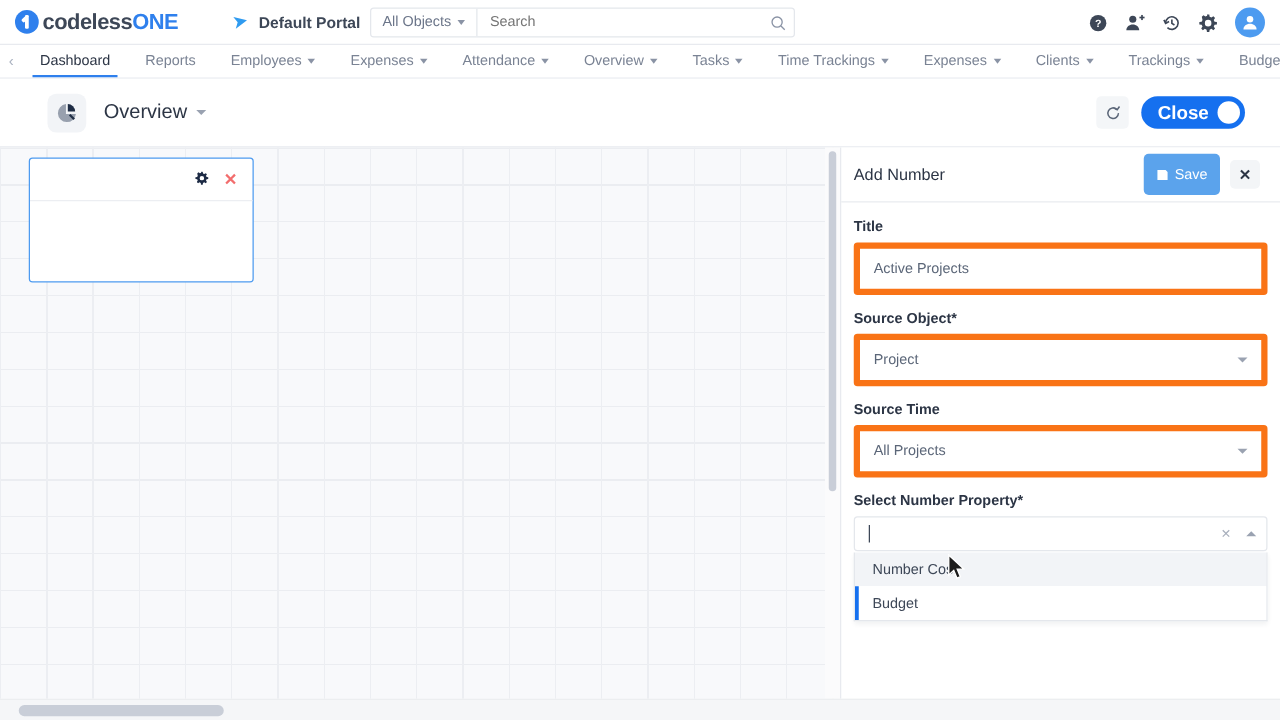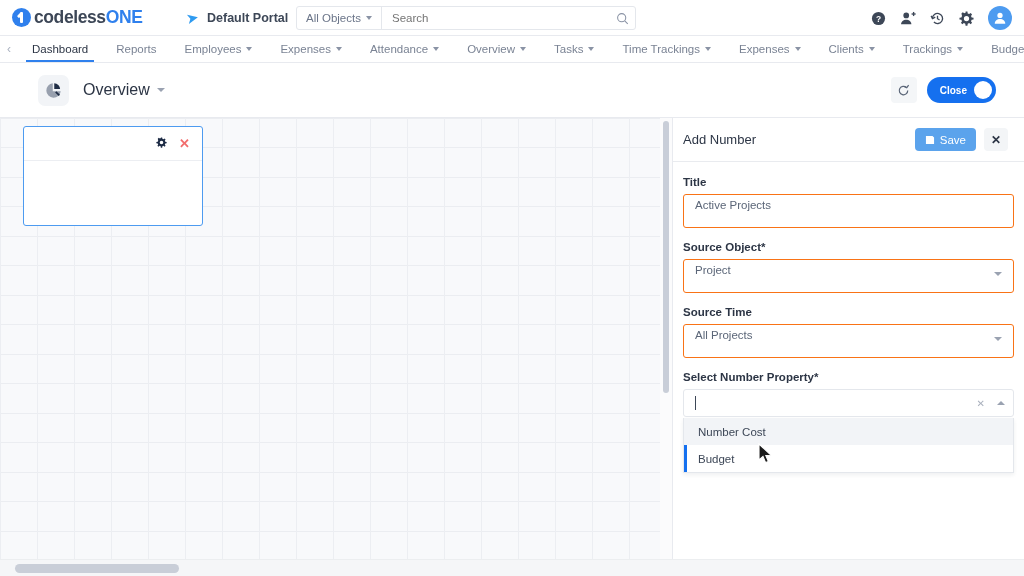--- a/index.html
+++ b/index.html
@@ -125,21 +125,21 @@
   .refresh-btn {
     width: 26px; height: 26px; border-radius: 4px; background: #f4f6f8;
     display: flex; align-items: center; justify-content: center;
     color: #5b6678; font-size: 13px;
   }
   .close-toggle {
     display: flex; align-items: center; gap: 7px;
     background: #1570ef; border-radius: 14px;
     height: 26px; padding: 0 4px 0 13px; min-width: 62px;
   }
-  .close-toggle-label { color: #fff; font-size: 10px; font-weight: 700; }
+  .close-toggle-label { color: #fff; font-size: 15px; font-weight: 700; }
   .close-knob { width: 18px; height: 18px; border-radius: 50%; background: #fff; }
 
   
   .canvas {
     position: absolute; top: 118px; left: 0; width: 672px; height: 441px;
     background:
       repeating-linear-gradient(to right, #eceef2 0 1px, transparent 1px 37px),
       repeating-linear-gradient(to bottom, #ebedf1 0 1px, transparent 1px 29.5px),
       #f8f9fb;
     overflow: hidden;
@@ -182,38 +182,38 @@
     background: #fff; border-left: 1px solid #e8eaef;
   }
   .panel-head {
     height: 44px; display: flex; align-items: center;
     padding: 0 16px 0 10px; border-bottom: 1px solid #e9ebef;
   }
   .panel-title { font-size: 13px; color: #2c3545; }
   .panel-actions { margin-left: auto; display: flex; align-items: center; gap: 8px; }
   .save-btn {
     background: #5ba3ec; color: #fff; border: 0; border-radius: 4px;
-    height: 23px; padding: 0 10px; font-size: 11.5px;
+    height: 33px; padding: 0 10px; font-size: 11.5px;
     display: flex; align-items: center; gap: 5px;
     font-family: "Liberation Sans", sans-serif; cursor: pointer;
   }
   .panel-close {
     width: 24px; height: 23px; border-radius: 4px; background: #f3f5f7;
     display: flex; align-items: center; justify-content: center;
     color: #2c3545; font-size: 12px; font-weight: 700;
   }
   .panel-body { padding: 14px 10px 0 10px; }
   .field { margin-bottom: 13px; }
   .field-label {
     font-size: 11.5px; font-weight: 700; color: #2c3545;
     margin-bottom: 6px; display: block;
   }
   .field-input {
-    width: 100%; height: 28px; border: 1px solid #f97316; border-radius: 3px;
-    background: #fff; display: flex; align-items: flex-end;
+    width: 100%; height: 28px; border: 5px solid #f97316; border-radius: 3px;
+    background: #fff; display: flex; align-items: center;
     padding: 16px 11px; font-size: 11.5px; color: #5b6678; position: relative;
   }
   .field-input .sel-caret {
     margin-left: auto; width: 0; height: 0;
     border-left: 4px solid transparent; border-right: 4px solid transparent;
     border-top: 4.5px solid #9aa2b1;
   }
   .combo-wrap { position: relative; }
   .combo-input {
     width: 100%; height: 28px; border: 1px solid #e4e7ec; border-radius: 3px;

